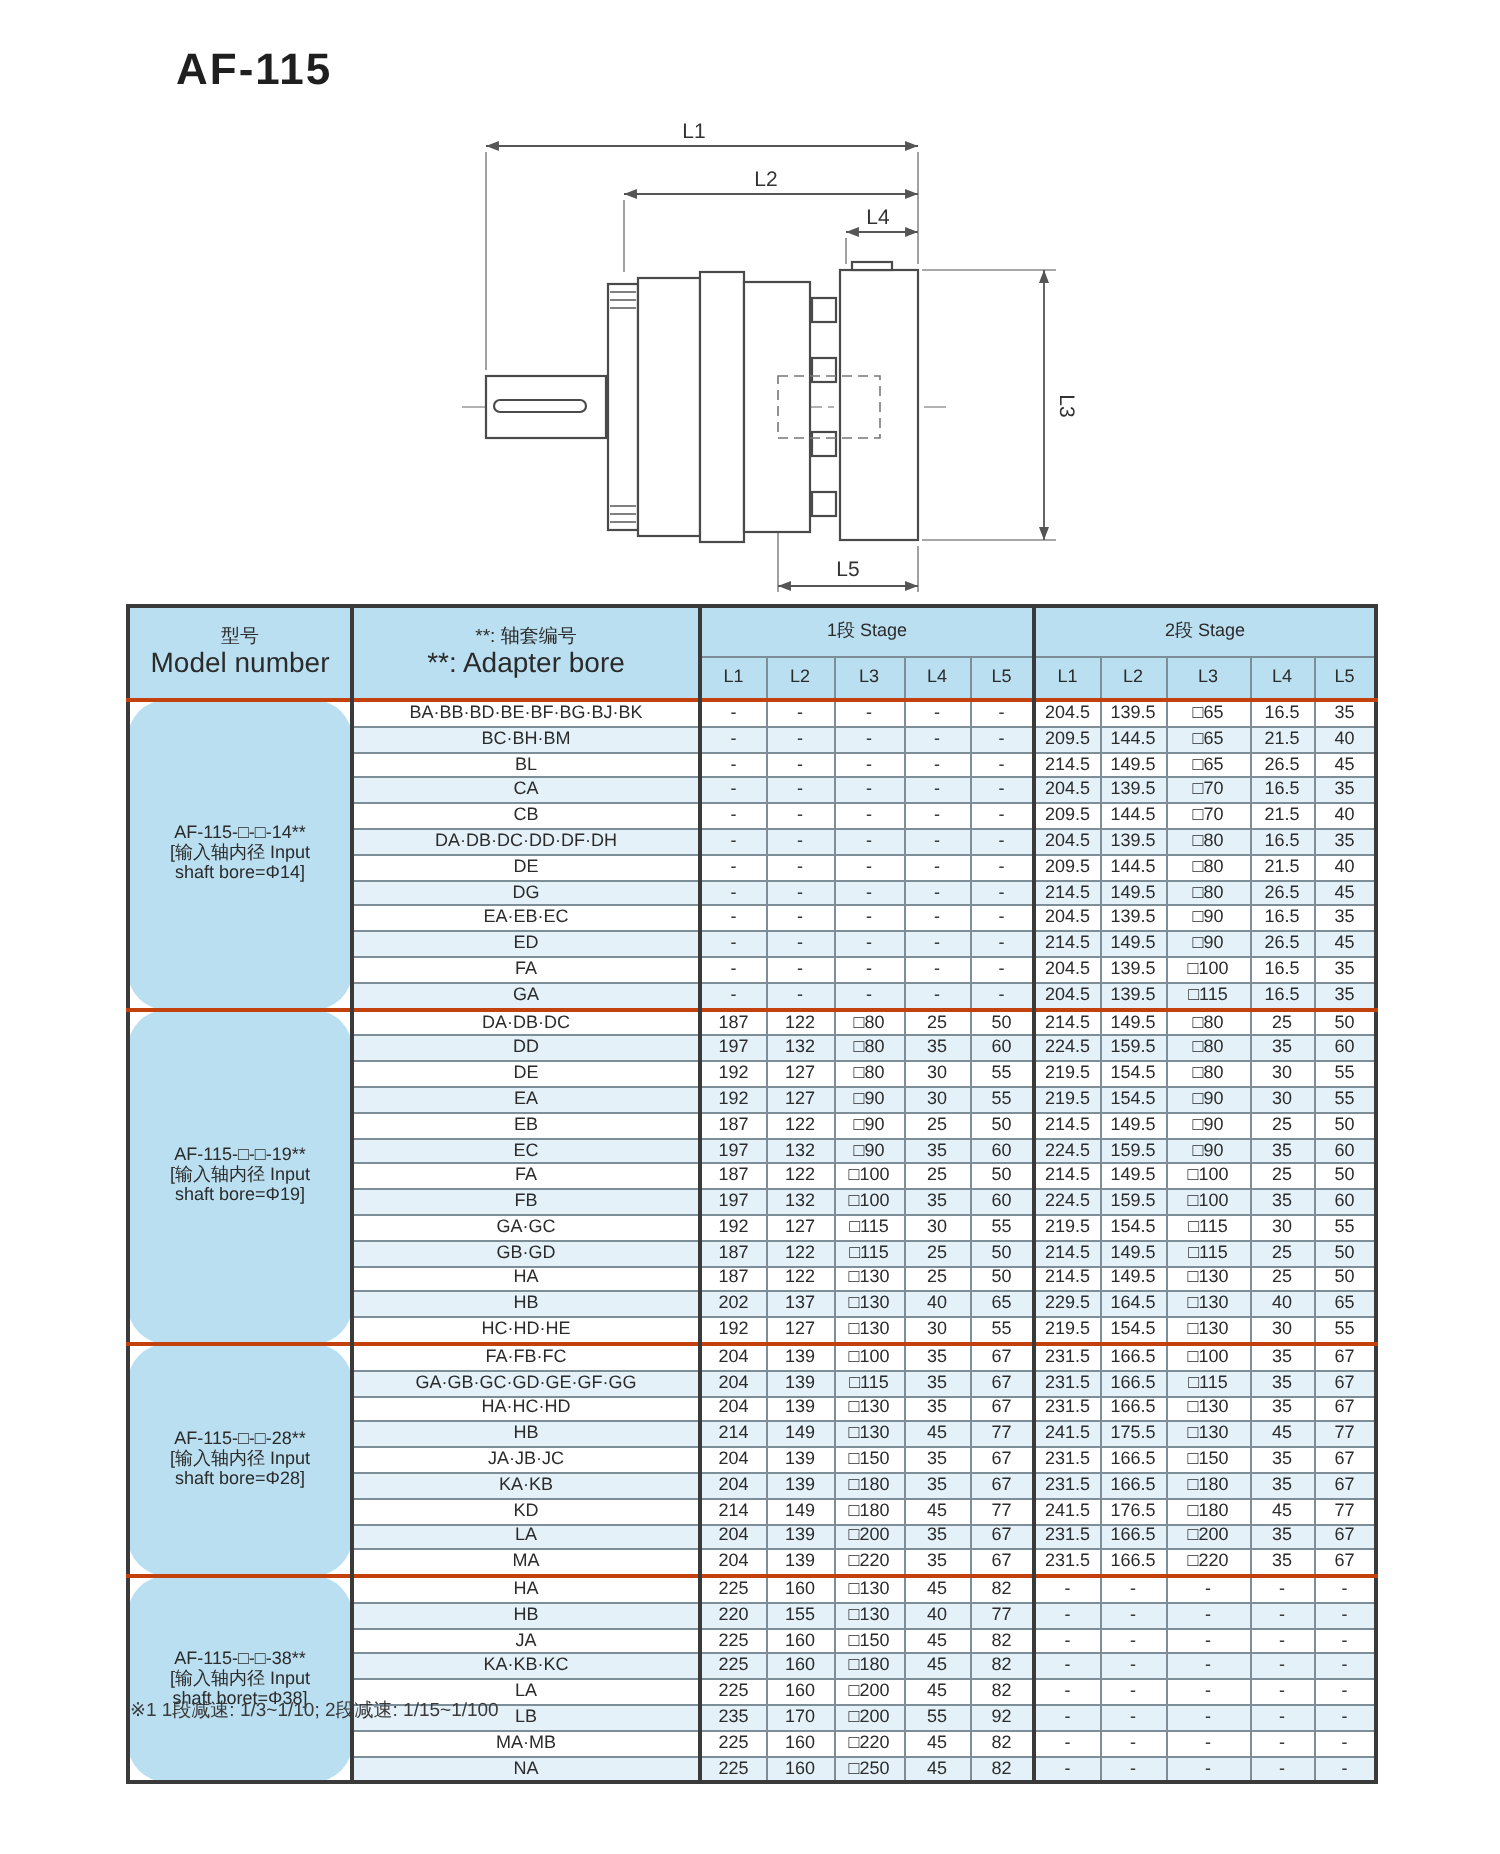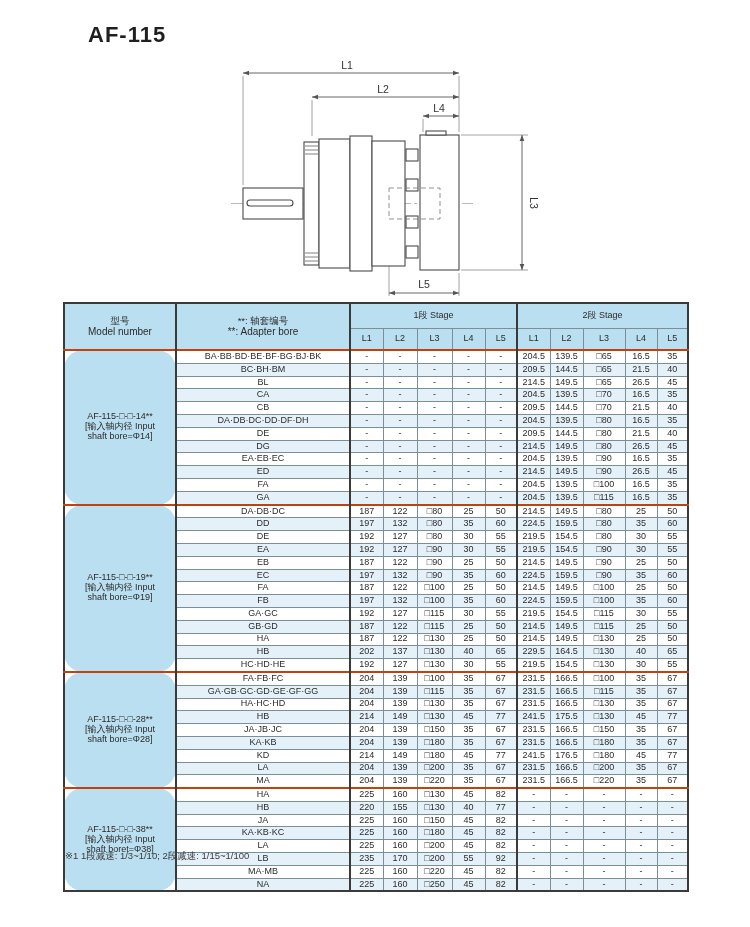--- a/index.html
+++ b/index.html
@@ -20,21 +20,21 @@
     border:2px solid #3a3a3a;
     padding-left:16px;
   }
   table.spec th, table.spec td {
     border:1px solid #7d8e99; padding:0; text-align:center;
     font-size:9px; line-height:1.1; color:#2b2b2b;
     overflow:hidden; white-space:nowrap;
   }
   table.spec thead th { background:#badff1; font-weight:normal; }
   table.spec thead .hdr-zh { font-size:9.5px; padding-top:2px; }
-  table.spec thead .hdr-en { font-size:10px; padding-bottom:2px; }
+  table.spec thead .hdr-en { font-size:14px; padding-bottom:2px; }
   table.spec thead tr.dims-row th { height:20px; }
   table.spec thead tr:first-child th { height:24px; }
   table.spec tbody td { height:11.8px; }
   td.model-cell {
     background:#badff1; text-align:left; vertical-align:middle;
     font-size:8.5px; line-height:1.45; padding-left:5px;
     border-right:2px solid #3a3a3a;
     border-radius:19px;
   }
   .thick-left  { border-left:2px solid #3a3a3a !important; }

